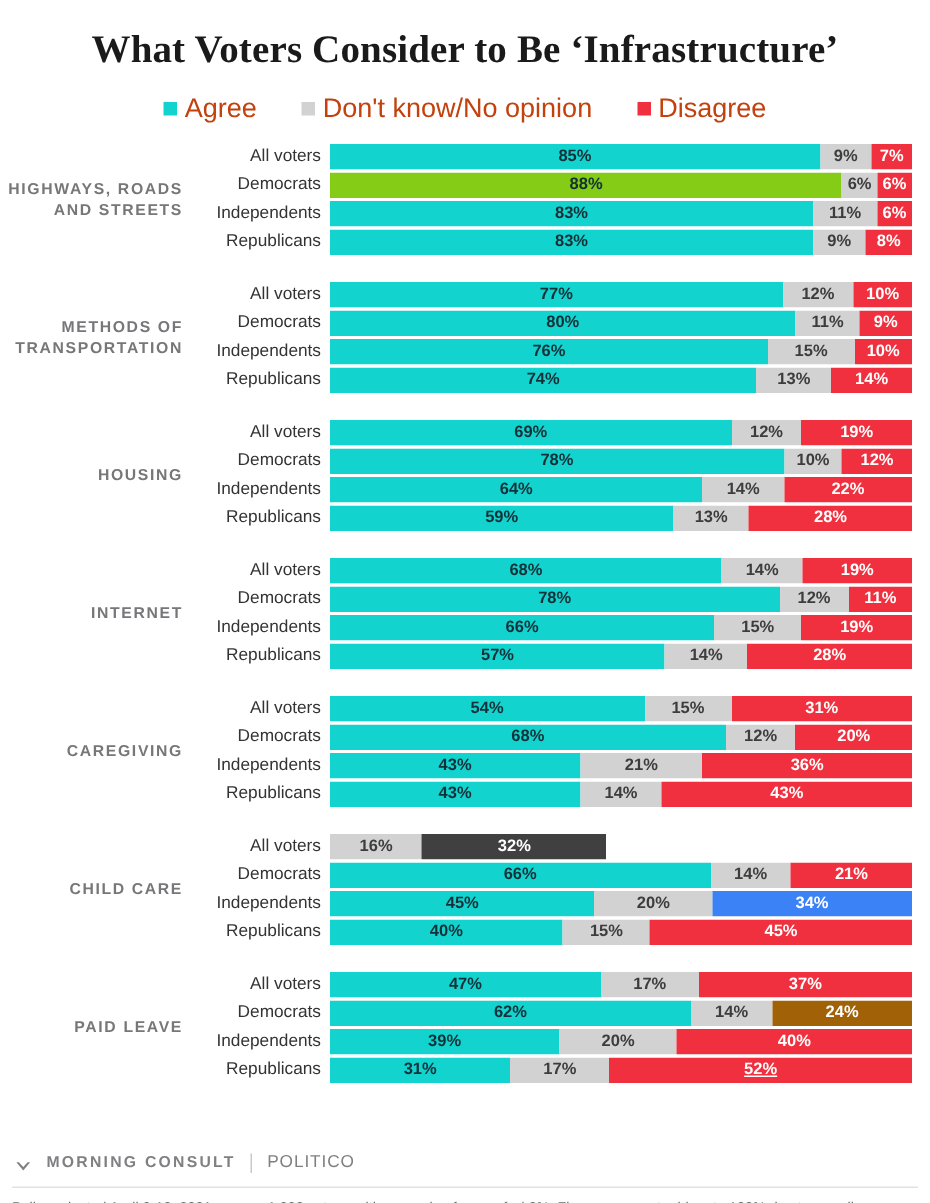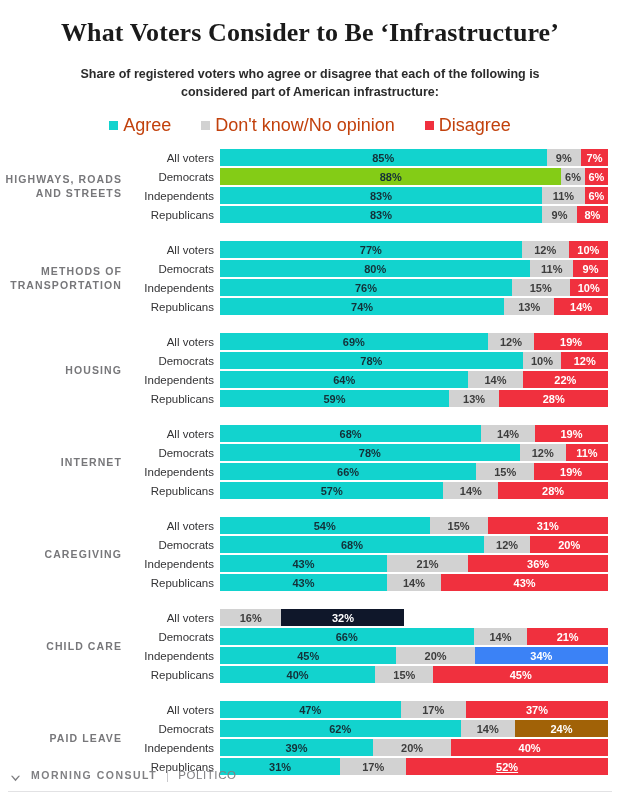--- a/index.html
+++ b/index.html
@@ -182,21 +182,20 @@
     line-height: 1.3;
     letter-spacing: 0.05px;
   }
 </style>
 </head>
 <body>
 
 <div class="page">
 
   <div class="title">What Voters Consider to Be ‘Infrastructure’</div>
-  <div class="subtitle">Share of registered voters who agree or disagree that each of the following is considered part of American infrastructure:</div>
 
   <div class="legend" id="legend">
       <div class="legend-item">
         <span class="swatch" style="background: rgb(18, 211, 206);"></span>
         <span>Agree</span>
       </div>
       <div class="legend-item">
         <span class="swatch" style="background: rgb(210, 210, 210);"></span>
         <span>Don't know/No opinion</span>
       </div>
@@ -392,21 +391,21 @@
           </div>
         </div>
       </div>
       <div class="group">
         <div class="group-label">CHILD CARE</div>
         <div class="rows">
           <div class="row">
             <div class="row-label">All voters</div>
             <div class="bar">
               <div class="seg seg-dk" style="background: rgb(210, 210, 210); width: 15.8416%;">16%</div>
-              <div class="seg seg-dis" style="background: #0f172a; width: 31.6832%;">32%</div>
+              <div class="seg seg-dis" style="background: #404040; width: 31.6832%;">32%</div>
             </div>
           </div>
           <div class="row">
             <div class="row-label">Democrats</div>
             <div class="bar">
               <div class="seg seg-agree" style="background: rgb(18, 211, 206); width: 65.3465%;">66%</div>
               <div class="seg seg-dk" style="background: rgb(210, 210, 210); width: 13.8614%;">14%</div>
               <div class="seg seg-dis" style="background: rgb(240, 48, 62); width: 20.7921%;">21%</div>
             </div>
           </div>

